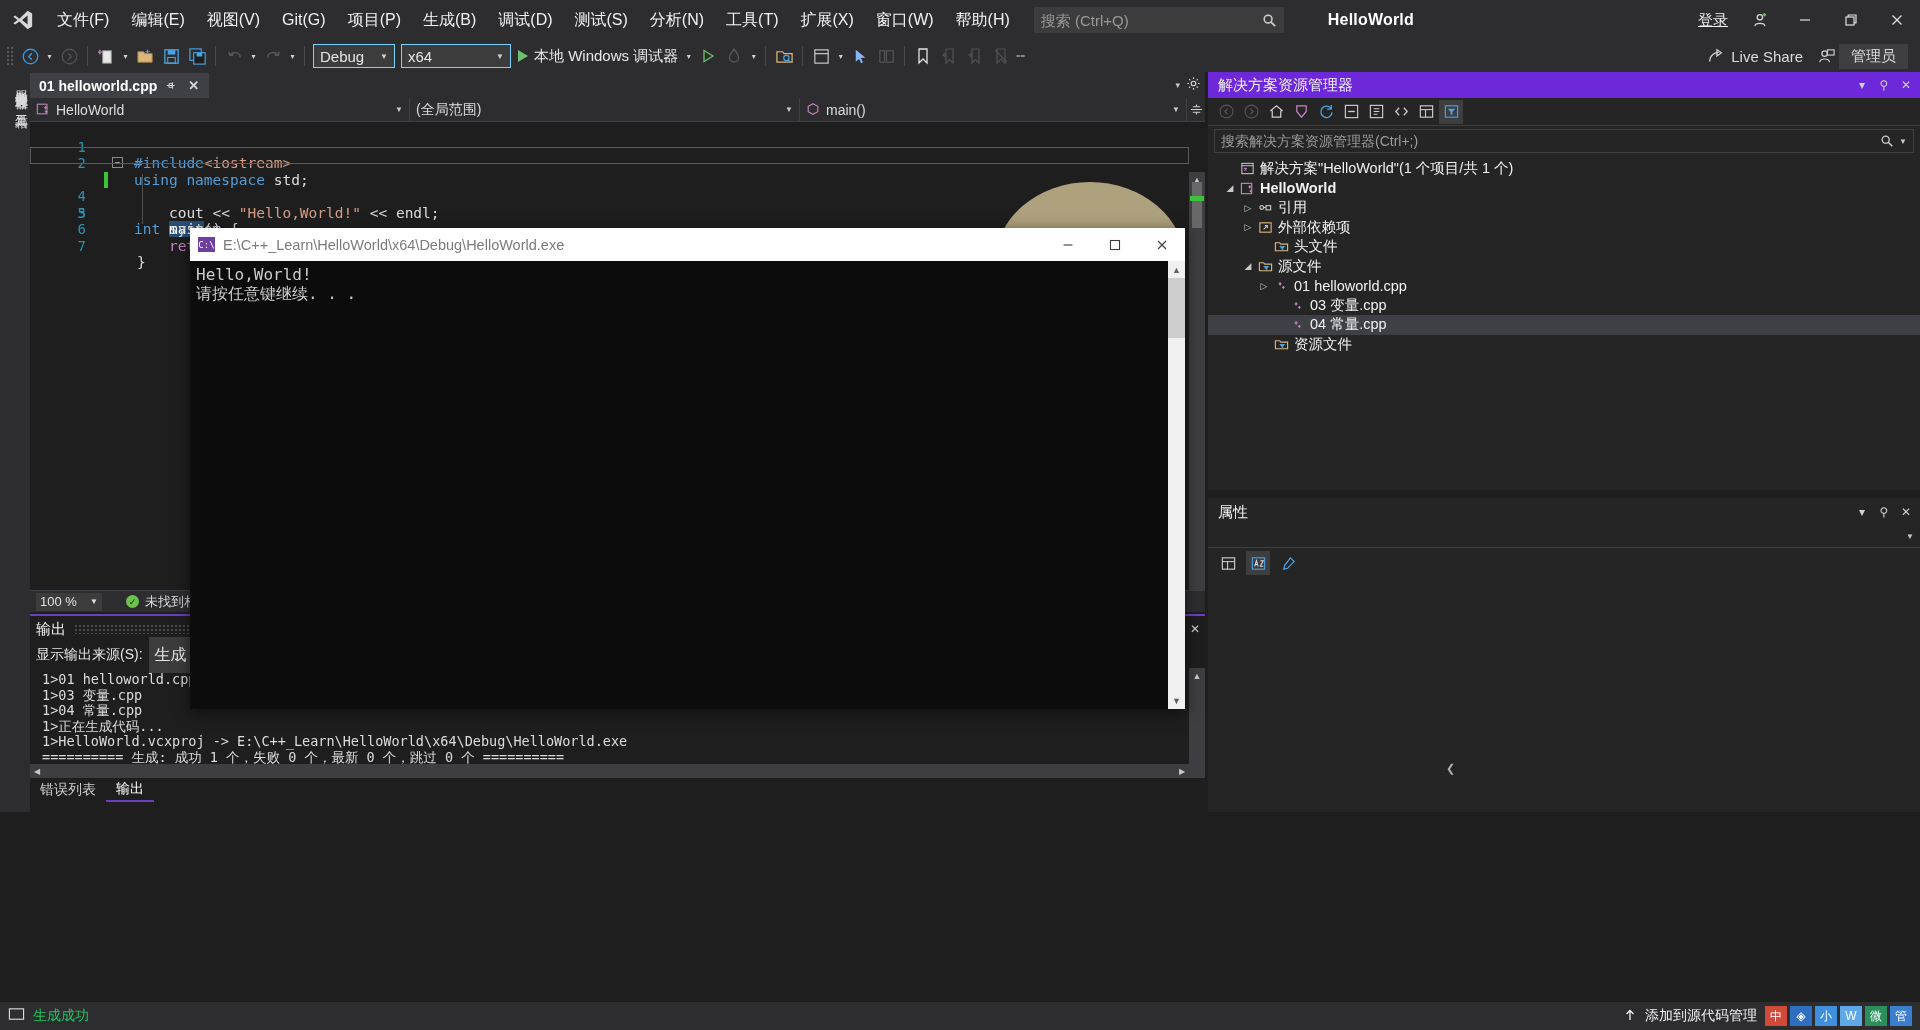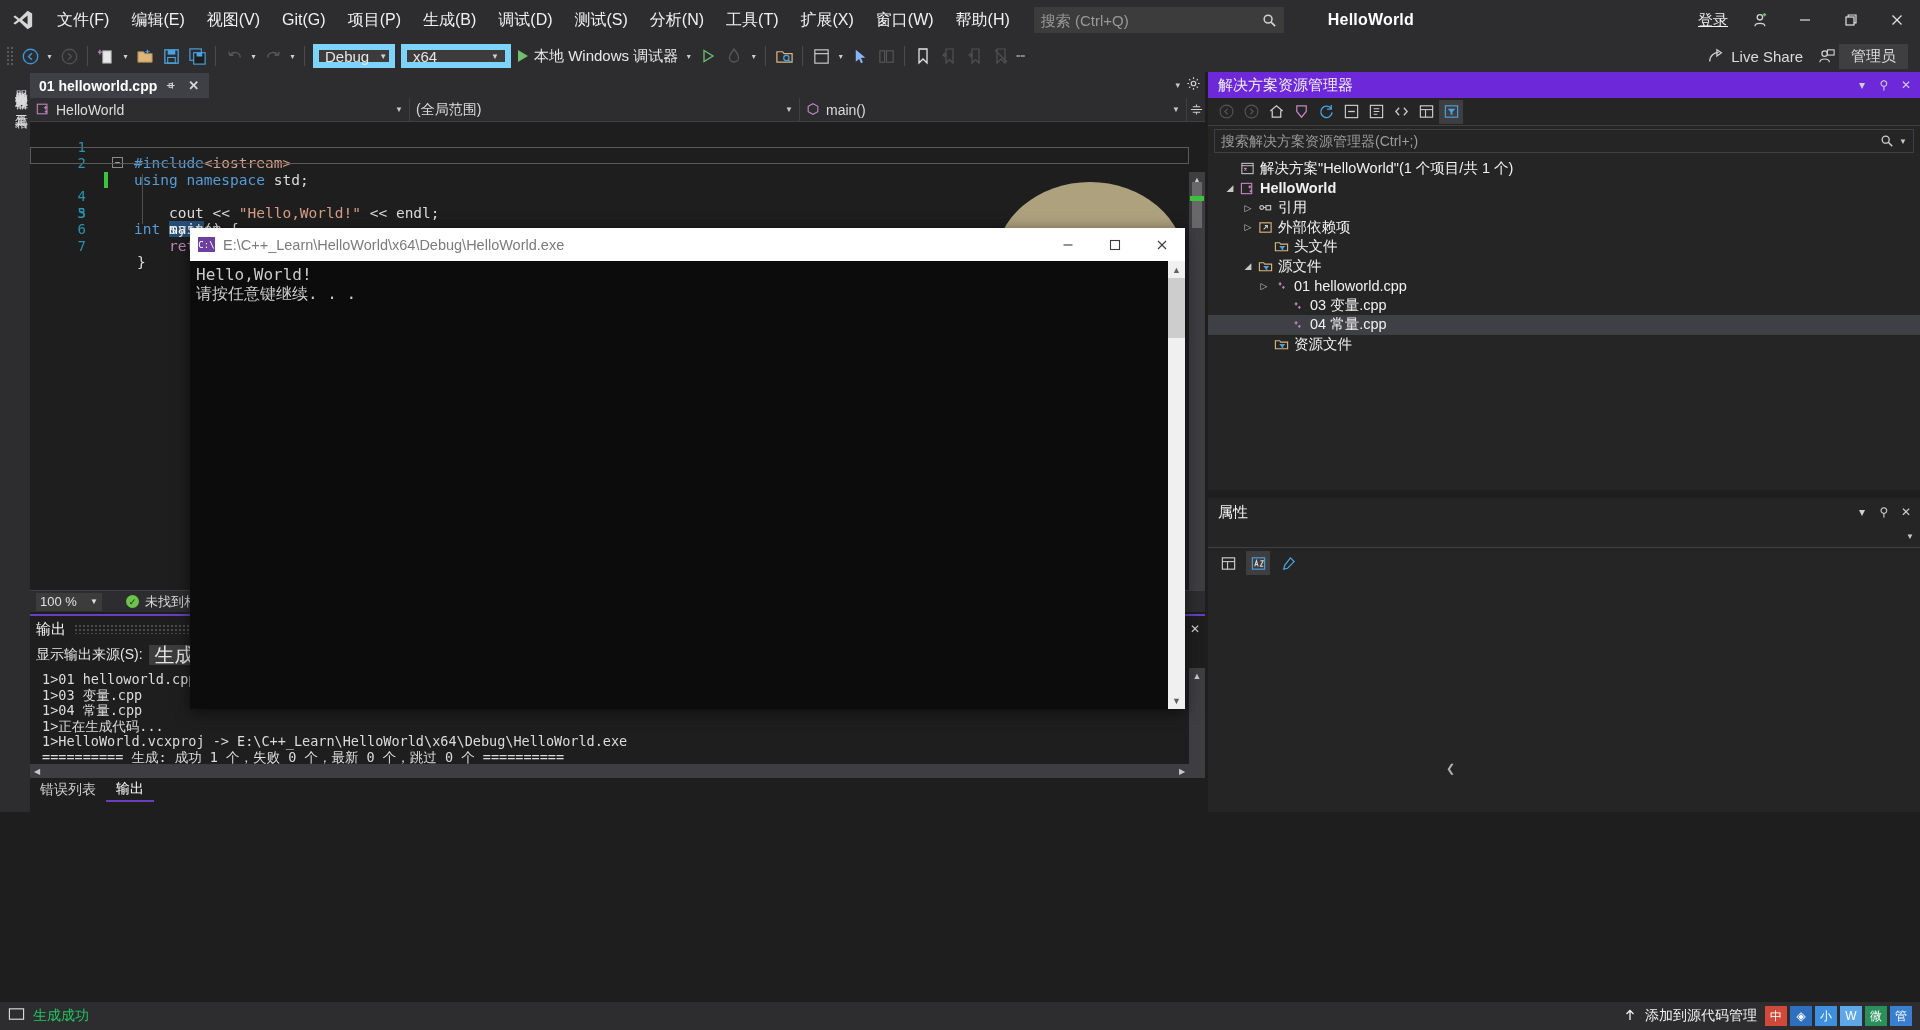--- a/index.html
+++ b/index.html
@@ -63,21 +63,21 @@
   }
   .tb-icon.dis { opacity: .38; }
   .tb-caret {
     width: 13px; height: 26px; display: flex; align-items: flex-end; justify-content: center;
     padding-bottom: 8px; color: #cfcfcf; font-size: 8px;
   }
   .tb-sep { width: 1px; height: 20px; background: #4a4a4a; margin: 0 5px; }
   .combo {
     height: 24px; background: #3c3c3c; color: #e6e6e6; font-size: 15px;
     display: flex; align-items: center; padding: 0 6px; margin: 0 3px;
-    border: 6px solid #7dd3fc; white-space: nowrap;
+    border: 1px solid #7dd3fc; white-space: nowrap;
   }
   .combo .cv { flex: 1; }
   .combo .ca { font-size: 8px; margin-left: 10px; color: #d0d0d0; }
   .run-btn {
     display: flex; align-items: center; height: 26px; padding: 0 4px;
     font-size: 15px; color: #e8e8e8; white-space: nowrap;
   }
   .tri-green {
     width: 0; height: 0; border-left: 10px solid #6fbf6f;
     border-top: 6px solid transparent; border-bottom: 6px solid transparent;
@@ -199,21 +199,21 @@
     background-image: radial-gradient(#4a4a4a 1px, transparent 1px);
     background-size: 4px 4px;
   }
   .panel-btn {
     width: 20px; height: 20px; display: flex; align-items: center; justify-content: center;
     color: #d0d0d0; font-size: 12px;
   }
   .out-toolbar { height: 26px; display: flex; align-items: center; padding-left: 6px; gap: 6px; }
   .out-label { font-size: 14px; color: #e6e6e6; }
   .out-combo {
-    height: 20px; min-width: 60px; background: #3c3c3c; color: #e6e6e6; font-size: 20px;
+    height: 36px; min-width: 60px; background: #3c3c3c; color: #e6e6e6; font-size: 16px;
     display: flex; align-items: center; padding: 0 6px;
   }
   .out-text {
     position: absolute; left: 0; top: 52px; width: 1159px; height: 112px;
     font-family: "DejaVu Sans Mono", monospace; font-size: 13.5px; color: #dcdcdc;
     padding: 4px 0 0 12px; line-height: 15.5px; white-space: pre; overflow: hidden;
   }
   .out-scroll-h {
     position: absolute; left: 0; bottom: 24px; width: 1159px; height: 14px; background: #3e3e42;
   }

